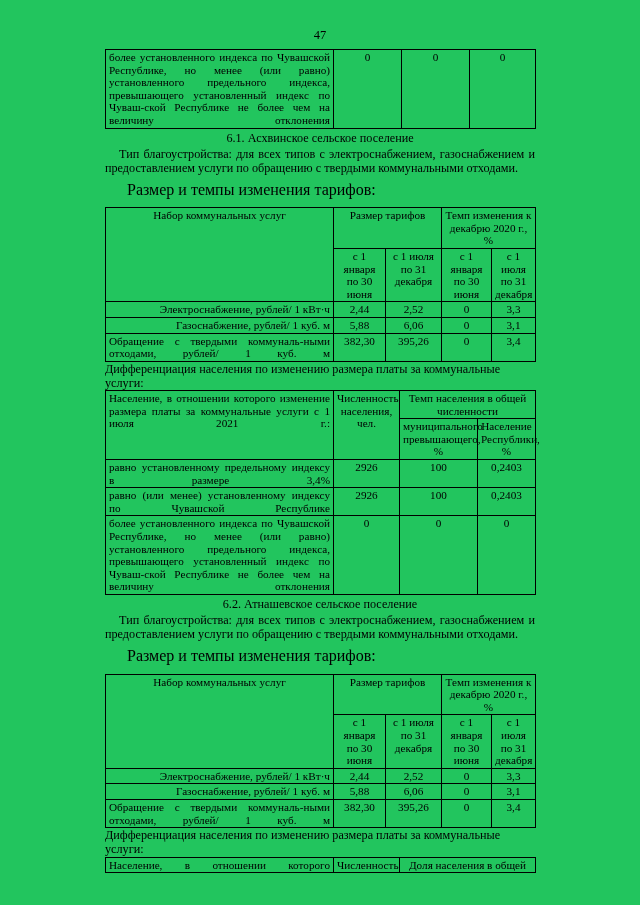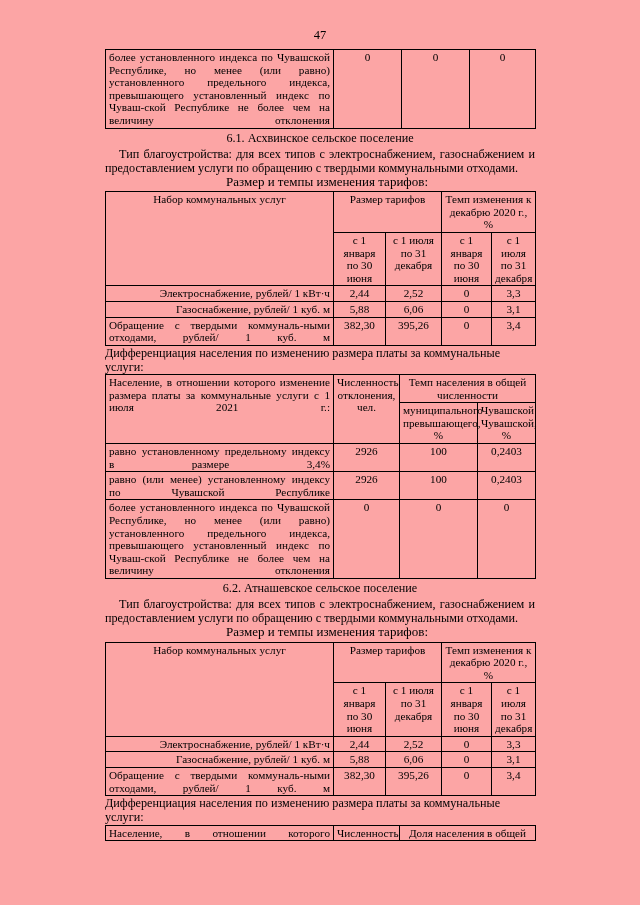--- a/index.html
+++ b/index.html
@@ -11,21 +11,21 @@
     width: 640px;
     height: 905px;
     font-family: "Liberation Serif", "DejaVu Serif", serif;
     color: #000000;
     overflow: hidden;
   }
   .page {
     position: relative;
     width: 640px;
     height: 905px;
-    background: #fca5a5;
+    background: #22c55e;
     box-sizing: border-box;
     padding: 0;
   }
   .content {
     position: absolute;
     left: 105px;
     top: 28px;
     width: 430px;
   }
   .page-number {
@@ -72,25 +72,24 @@
     margin: 2px 0 2px 0;
   }
   .para {
     text-align: justify;
     font-size: 12.2px;
     line-height: 14.2px;
     margin: 0 0 0 0;
     text-indent: 14px;
   }
   .para-lead {
-    font-size: 13px;
+    font-size: 16px;
     line-height: 14.2px;
-    margin: 0;
+    margin: 8px;
     text-indent: 14px;
-    text-align: center;
   }
   .caption {
     font-size: 12.2px;
     line-height: 14.2px;
     margin: 0 0 0 0;
     text-indent: 0;
   }
   .gap2 { height: 2px; }
   .clipped { overflow: hidden; }
 </style>
@@ -174,26 +173,26 @@
     <table class="doc">
       <colgroup>
         <col style="width:228px">
         <col style="width:66px">
         <col style="width:78px">
         <col style="width:58px">
       </colgroup>
       <tbody>
         <tr>
           <td rowspan="2" class="just vmid">Население, в отношении которого изменение размера платы за коммунальные услуги с 1 июля 2021 г.:</td>
-          <td rowspan="2" class="ctr">Численность отклонения, чел.</td>
+          <td rowspan="2" class="ctr">Численность населения, чел.</td>
           <td colspan="2" class="ctr">Темп населения в общей численности</td>
         </tr>
         <tr>
           <td class="ctr">муниципального превышающего, %</td>
-          <td class="ctr">Чувашской Чувашской, %</td>
+          <td class="ctr">Население Республики, %</td>
         </tr>
         <tr>
           <td class="just">равно установленному предельному индексу в размере 3,4%</td>
           <td class="ctr" style="vertical-align:top">2926</td>
           <td class="ctr" style="vertical-align:top">100</td>
           <td class="ctr" style="vertical-align:top">0,2403</td>
         </tr>
         <tr>
           <td class="just">равно (или менее) установленному индексу по Чувашской Республике</td>
           <td class="ctr" style="vertical-align:top">2926</td>

